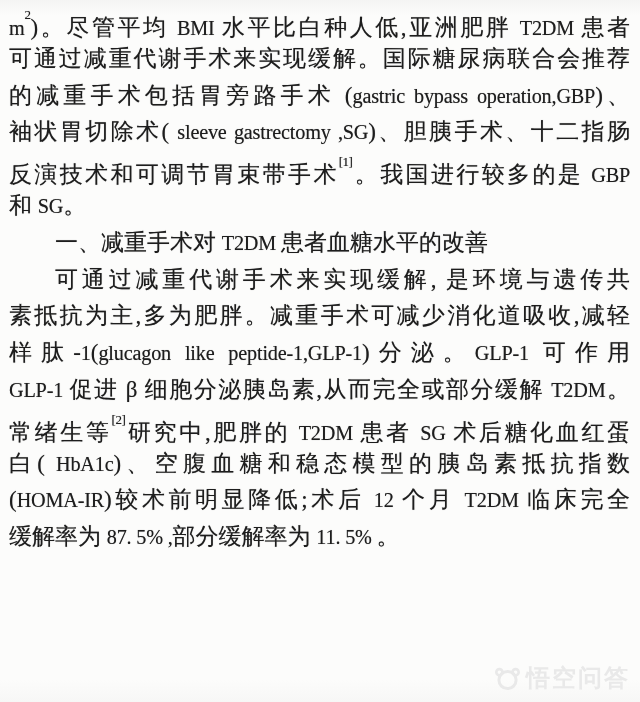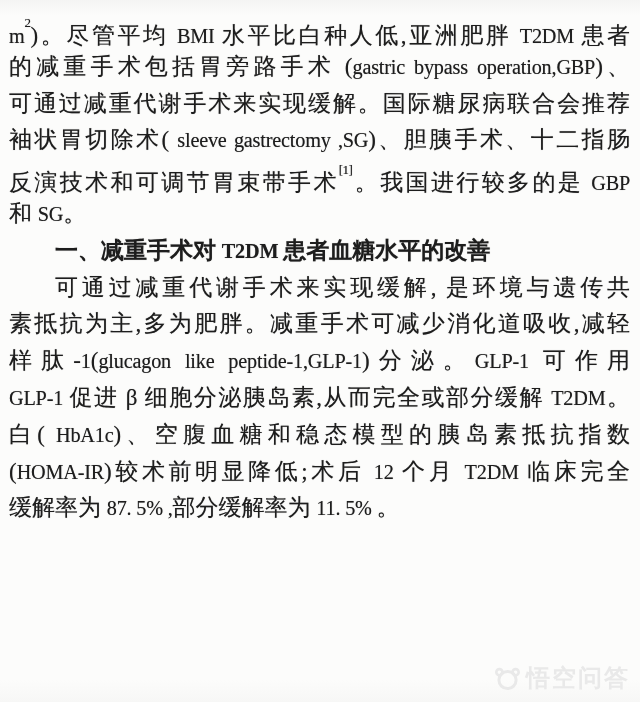--- a/index.html
+++ b/index.html
@@ -5,56 +5,57 @@
   html, body { margin: 0; padding: 0; }
   body {
     width: 640px; height: 702px; overflow: hidden;
     font-family: "Liberation Serif", "DejaVu Serif", serif;
   }
   .page {
     position: relative; width: 640px; height: 702px;
     background: linear-gradient(180deg, #f4f4f3 0px, #fcfcfb 16px, #fcfcfb 680px, #f7f7f6 702px);
   }
   .doc {
-    position: absolute; left: 9px; top: 12px; width: 621px;
+    position: absolute; left: 9px; top: 4px; width: 621px;
     font-size: 23px; line-height: 36.8px; color: #1d1d1d;
     text-shadow: 0 0 0.7px rgba(29,29,29,0.55);
   }
   .line { height: 36.8px; overflow: hidden; }
   .just { text-align: justify; text-align-last: justify; }
   .indent { text-indent: 2em; }
-  .heading { font-weight: bold; }
+  .heading { font-weight: normal; }
   .lat { font-size: 0.88em; letter-spacing: -0.2px; }
   .supref { font-size: 13px; position: relative; top: -7px; letter-spacing: -0.5px; }
   .watermark {
     position: absolute; right: 10px; bottom: 8px;
     display: flex; align-items: center; gap: 5px;
     font-family: "Liberation Sans", "DejaVu Sans", sans-serif;
     font-weight: bold; font-size: 24px; letter-spacing: 2px;
     user-select: none;
   }
   .wm-icon { display: block; }
 </style>
 </head>
 <body style="background: rgb(251, 251, 251);">
 
 <div class="page">
 
   <div class="doc" style="color: rgb(29, 29, 29);">
       <div class="line just"><span class="lat">m</span><sup class="supref">2</sup>)。尽管平均 <span class="lat">BMI </span>水平比白种人低,亚洲肥胖 <span class="lat">T2DM </span>患者</div>
+      <div class="line just">可通过减重代谢手术来实现缓解。国际糖尿病联合会推荐</div>
       <div class="line just">的减重手术包括胃旁路手术 (<span class="lat">gastric bypass operation,GBP</span>)、</div>
-      <div class="line just">可通过减重代谢手术来实现缓解。国际糖尿病联合会推荐</div>
       <div class="line just">袖状胃切除术( <span class="lat">sleeve gastrectomy ,SG</span>)、胆胰手术、十二指肠</div>
       <div class="line just">反演技术和可调节胃束带手术<sup class="supref">[1]</sup>。我国进行较多的是 <span class="lat">GBP</span></div>
       <div class="line">和 <span class="lat">SG</span>。</div>
       <div class="line indent heading">一、减重手术对 <span class="lat">T2DM </span>患者血糖水平的改善</div>
       <div class="line just indent">可通过减重代谢手术来实现缓解, 是环境与遗传共</div>
       <div class="line just">素抵抗为主,多为肥胖。减重手术可减少消化道吸收,减轻</div>
       <div class="line just">样肽-<span class="lat">1</span>(<span class="lat">glucagon like peptide-1,GLP-1</span>)分泌。<span class="lat">GLP-1 </span>可作用</div>
       <div class="line just"><span class="lat">GLP-1 </span>促进 β 细胞分泌胰岛素,从而完全或部分缓解 <span class="lat">T2DM</span>。</div>
+      <div class="line just">常绪生等<sup class="supref">[2]</sup>研究中,肥胖的 <span class="lat">T2DM </span>患者 <span class="lat">SG </span>术后糖化血红蛋</div>
       <div class="line just">白( <span class="lat">HbA1c</span>)、空腹血糖和稳态模型的胰岛素抵抗指数</div>
       <div class="line just">(<span class="lat">HOMA-IR</span>)较术前明显降低;术后 <span class="lat">12 </span>个月 <span class="lat">T2DM </span>临床完全</div>
       <div class="line">缓解率为 <span class="lat">87. 5% ,</span>部分缓解率为 <span class="lat">11. 5% </span>。</div>
     </div>
 
   <div class="watermark" style="color: rgb(233, 233, 233);">
     <svg class="wm-icon" width="27" height="27" viewBox="0 0 27 27" aria-hidden="true">
       <circle cx="13.5" cy="15" r="8.6" fill="none" stroke-width="3" stroke="#e9e9e9"></circle>
       <circle cx="5.4" cy="7.2" r="3.1" fill="none" stroke-width="2.6" stroke="#e9e9e9"></circle>
       <circle cx="21.6" cy="7.2" r="3.1" fill="none" stroke-width="2.6" stroke="#e9e9e9"></circle>

